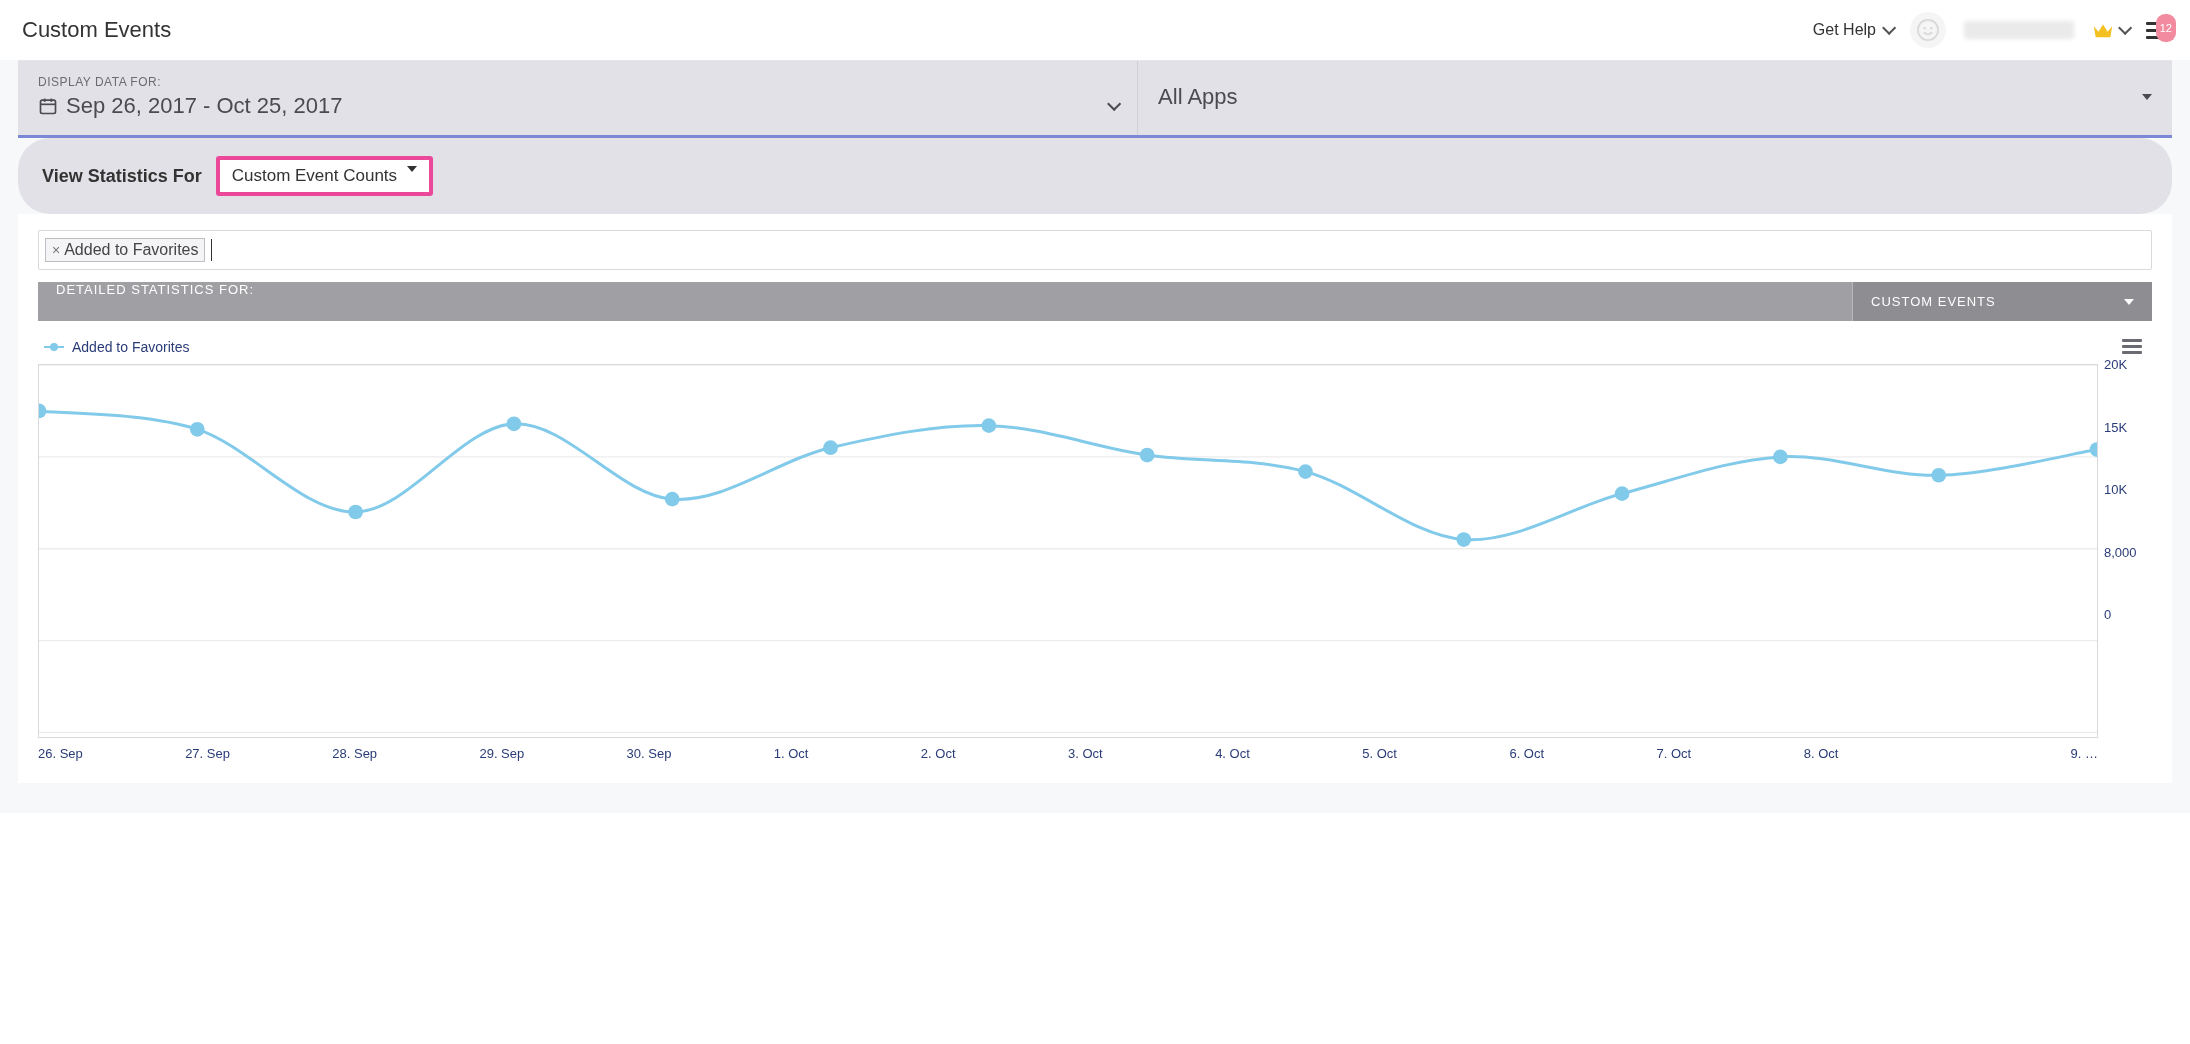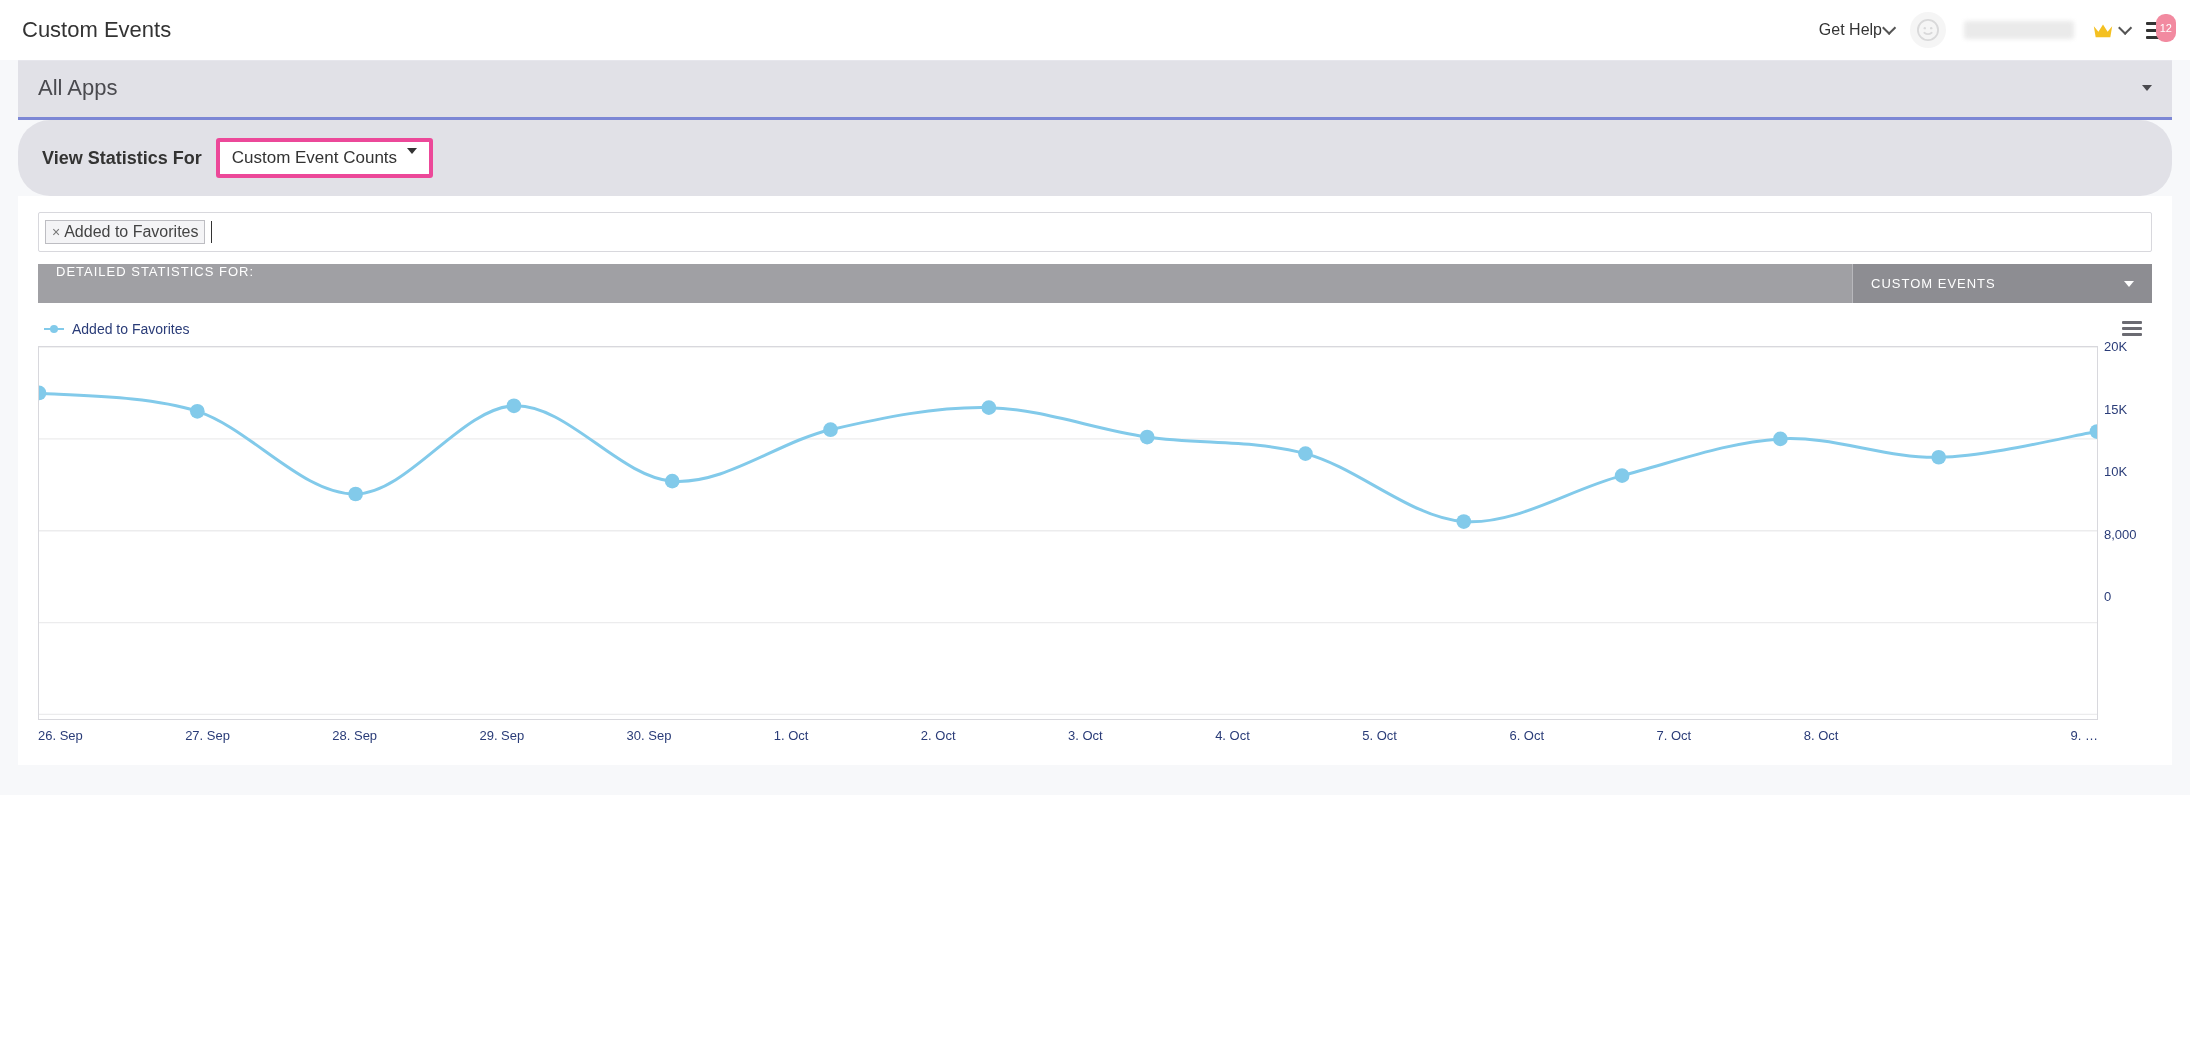--- a/index.html
+++ b/index.html
@@ -21,20 +21,21 @@
     color: #333;
   }
   .topbar-right {
     display: flex;
     align-items: center;
     gap: 18px;
   }
   .get-help {
     display: inline-flex;
     align-items: center;
+    gap: 6px;
     cursor: pointer;
     font-size: 16px;
     color: #333;
   }
   .avatar {
     width: 36px; height: 36px;
     border-radius: 50%;
     background: #f5f5f5;
     display: inline-flex;
     align-items: center; justify-content: center;
@@ -302,20 +303,35 @@
           <span></span>
       </div>
       <div class="notif-badge">12</div>
     </div>
   </div>
 </div>
 
 <div class="page">
 
   <div class="filter-bar">
+    <div class="filter-col date">
+      <div class="filter-label">DISPLAY DATA FOR:</div>
+      <div class="filter-value-row">
+        <span class="filter-value">
+          <svg width="20" height="20" viewBox="0 0 24 24">
+            <rect x="3" y="5" width="18" height="16" rx="2" fill="none" stroke="#4a4a4f" stroke-width="2"></rect>
+            <line x1="3" y1="10" x2="21" y2="10" stroke="#4a4a4f" stroke-width="2"></line>
+            <line x1="8" y1="3" x2="8" y2="7" stroke="#4a4a4f" stroke-width="2"></line>
+            <line x1="16" y1="3" x2="16" y2="7" stroke="#4a4a4f" stroke-width="2"></line>
+          </svg>
+          <span>Sep 26, 2017 - Oct 25, 2017</span>
+        </span>
+        <span class="chevron-down" style="color:#4a4a4f;"></span>
+      </div>
+    </div>
     <div class="filter-col app">
       <div class="filter-value-row">
         <span class="filter-value">All Apps</span>
         <span class="caret-down" style="color:#4a4a4f;"></span>
       </div>
     </div>
   </div>
 
   <div class="stats-bar">
     <span class="stats-label">View Statistics For</span>

